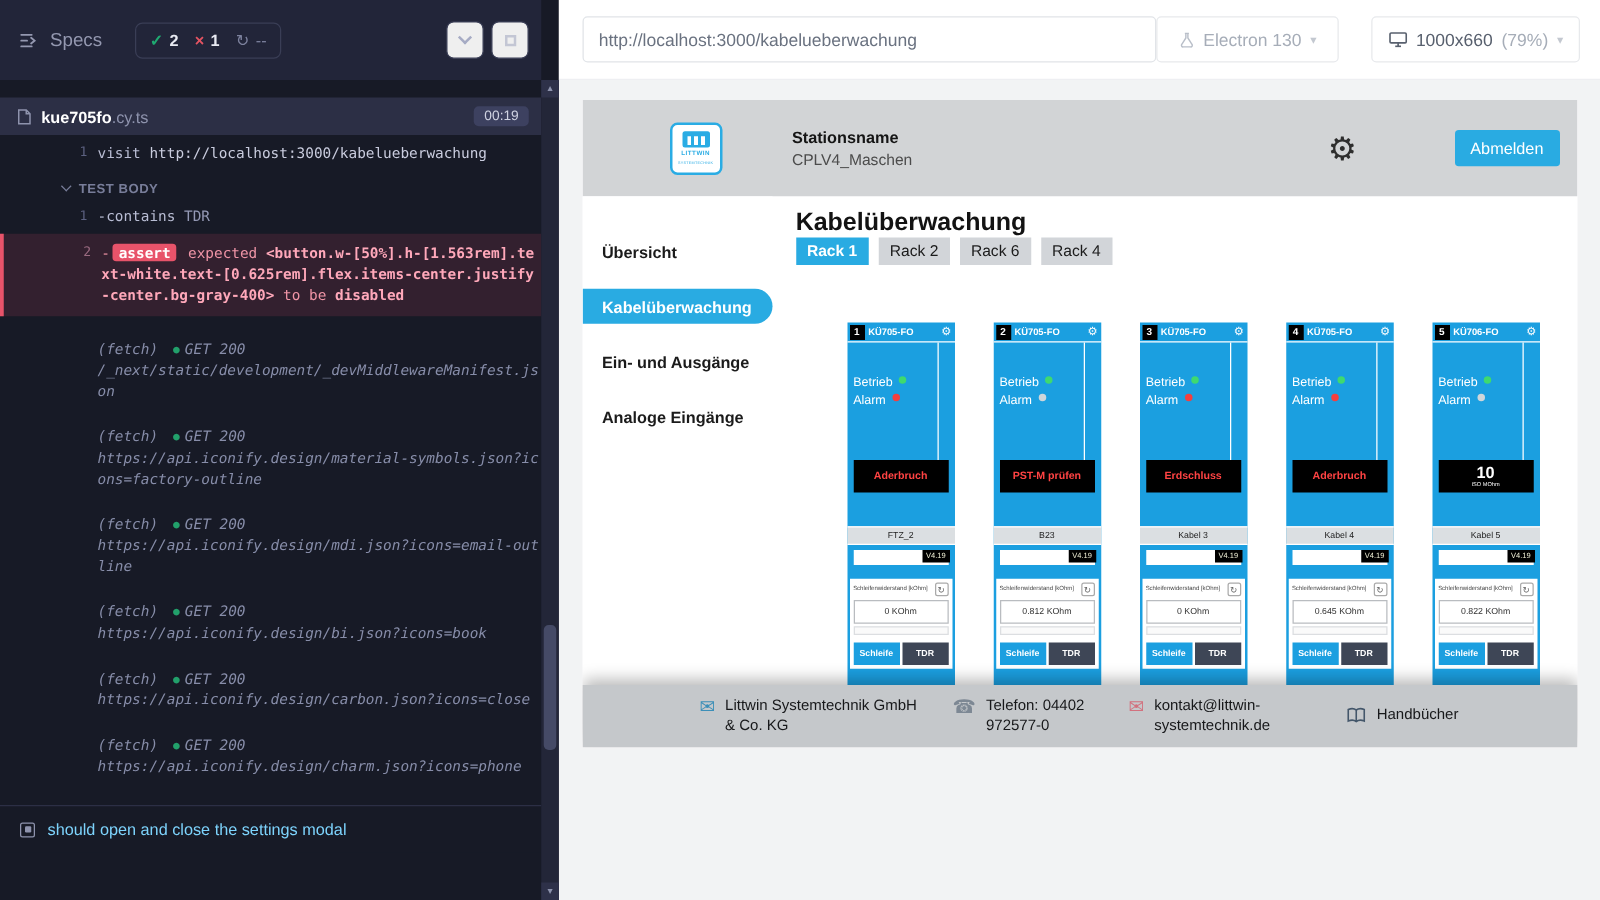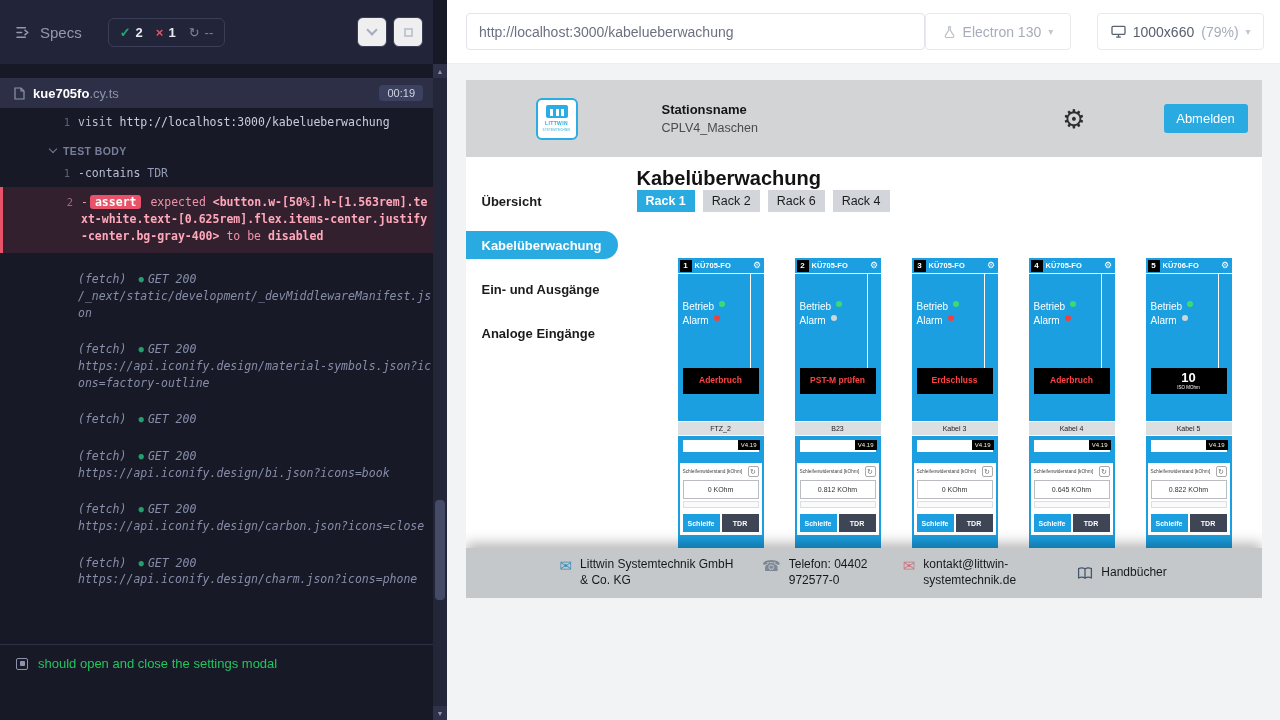--- a/index.html
+++ b/index.html
@@ -42,21 +42,21 @@
   .assert .gut{color:#9a6a80}
   .assert .bd{color:#ef94a6;word-break:break-all}
   .badge{background:#e8536a;color:#fff;font-weight:bold;padding:0 5px;border-radius:3px;margin:0 2px}
   .assert b{color:#ffa8ba;font-weight:bold}
 
   .fetch{margin-top:16px}
   .fetch .bd{color:#878da9;font-style:italic}
   .fetch .dot{color:#22a06b;font-style:normal;font-size:9px;margin:0 4px 0 12px;vertical-align:1px}
   .furl{word-break:break-all}
 
-  .pending{position:absolute;left:0;right:14px;bottom:38px;border-top:1px solid #2c2f45;padding:11px 16px;display:flex;align-items:center;gap:10px;color:#22c55e;font-size:13px;background:#171a26;cursor:pointer}
+  .pending{position:absolute;left:0;right:14px;bottom:38px;border-top:1px solid #2c2f45;padding:11px 16px;display:flex;align-items:center;gap:10px;color:#7dd3fc;font-size:13px;background:#171a26;cursor:pointer}
   .pend-box{width:12px;height:12px;border:1.5px solid #8e93ad;border-radius:2px;position:relative;flex:none}
   .pend-box::after{content:"";position:absolute;inset:2.5px;background:#8e93ad;border-radius:1px}
 
   .cy-sb{position:absolute;top:64px;right:0;bottom:0;width:14px;background:#232638}
   .sb-arrow{height:14px;display:flex;align-items:center;justify-content:center;color:#8e93ad;font-size:7px;background:#2e3149;cursor:pointer}
   .sb-arrow.down{position:absolute;bottom:0;left:0;right:0}
   .sb-thumb{position:absolute;left:2px;right:2px;top:436px;height:100px;background:#454a66;border-radius:4px;cursor:pointer}
 
   
   .right{flex:1;display:flex;flex-direction:column;background:#f2f3f4;min-width:0}
@@ -70,21 +70,21 @@
 
   .aut{flex:1;position:relative}
   .app{width:796px;height:518px;background:#fff;margin:16px auto 0;position:relative;overflow:hidden}
 
   .ah{height:77px;background:#d2d4d6;display:flex;align-items:center}
   .logo{width:42px;height:42px;margin-left:70px;background:#fff;border:2px solid #2aace4;border-radius:6px;display:flex;flex-direction:column;align-items:center;justify-content:center;gap:2px}
   .logo-ic{width:22px;height:13px;background:#2aace4;border-radius:2px;position:relative}
   .logo-ic::after{content:"";position:absolute;left:4px;right:4px;bottom:2px;top:4px;background:linear-gradient(90deg,#fff 0 3px,transparent 3px 5.5px,#fff 5.5px 8.5px,transparent 8.5px 11px,#fff 11px 14px,transparent 14px)}
   .logo-t{font-size:5px;font-weight:bold;color:#2aace4;letter-spacing:.4px}
   .logo-s{font-size:3px;color:#2aace4;letter-spacing:.2px}
-  .station{margin-left:84px}
+  .station{margin-left:56px}
   .station .t{font-weight:bold;font-size:13px;color:#151515}
   .station .s{font-size:12.5px;color:#4c4c4c;margin-top:4px}
   .gear{margin-left:auto;margin-right:78px;font-size:26px;color:#2e2e2e;line-height:1;cursor:pointer}
   .logout{width:84px;height:29px;background:#29abe2;color:#fff;border:none;border-radius:3px;font-size:13px;margin-right:14px;cursor:pointer;font-family:"Liberation Sans",sans-serif}
 
   .ab{display:flex;height:441px;overflow:hidden}
   .anav{width:152px;flex:none;padding-top:30px;background:#fff}
   .anav-it{height:28px;display:flex;align-items:center;padding-left:16px;font-size:13px;font-weight:bold;color:#1b1b1b;margin-bottom:16px;cursor:pointer}
   .anav-it.act{background:#29abe2;color:#fff;border-radius:0 14px 14px 0}
   .amain{flex:1;padding:10px 0 0 19px;min-width:0}
@@ -213,20 +213,21 @@
         <div class="gut"></div>
         <div class="bd">
           <div><span>(fetch)</span><span class="dot">●</span><span>GET 200</span></div>
           <div class="furl">https://api.iconify.design/material-symbols.json?icons=factory-outline</div>
         </div>
       </div>
       <div class="row fetch">
         <div class="gut"></div>
         <div class="bd">
           <div><span>(fetch)</span><span class="dot">●</span><span>GET 200</span></div>
+          <div class="furl">https://api.iconify.design/mdi.json?icons=email-outline</div>
         </div>
       </div>
       <div class="row fetch">
         <div class="gut"></div>
         <div class="bd">
           <div><span>(fetch)</span><span class="dot">●</span><span>GET 200</span></div>
           <div class="furl">https://api.iconify.design/bi.json?icons=book</div>
         </div>
       </div>
       <div class="row fetch">

